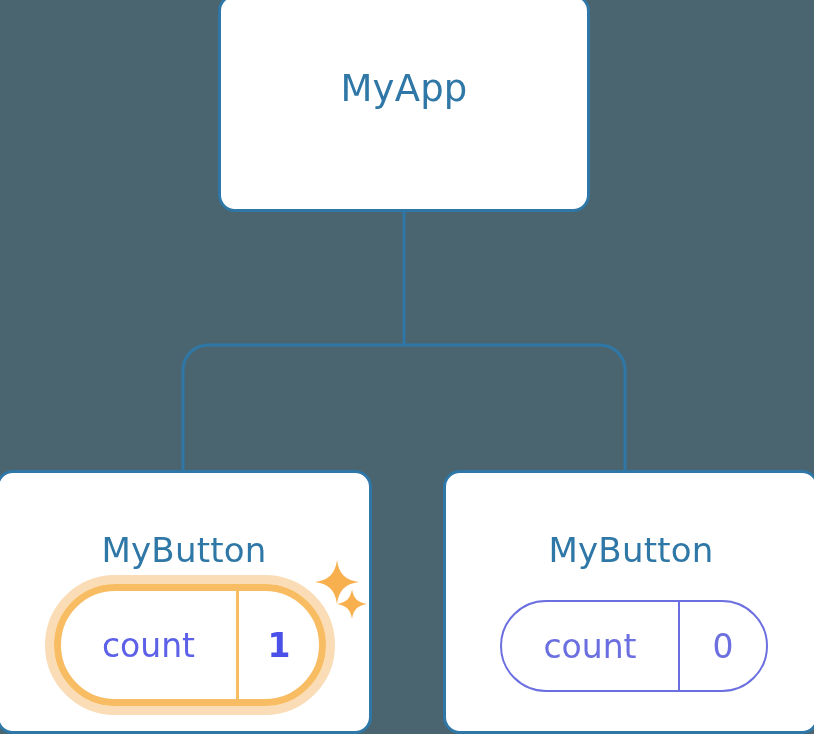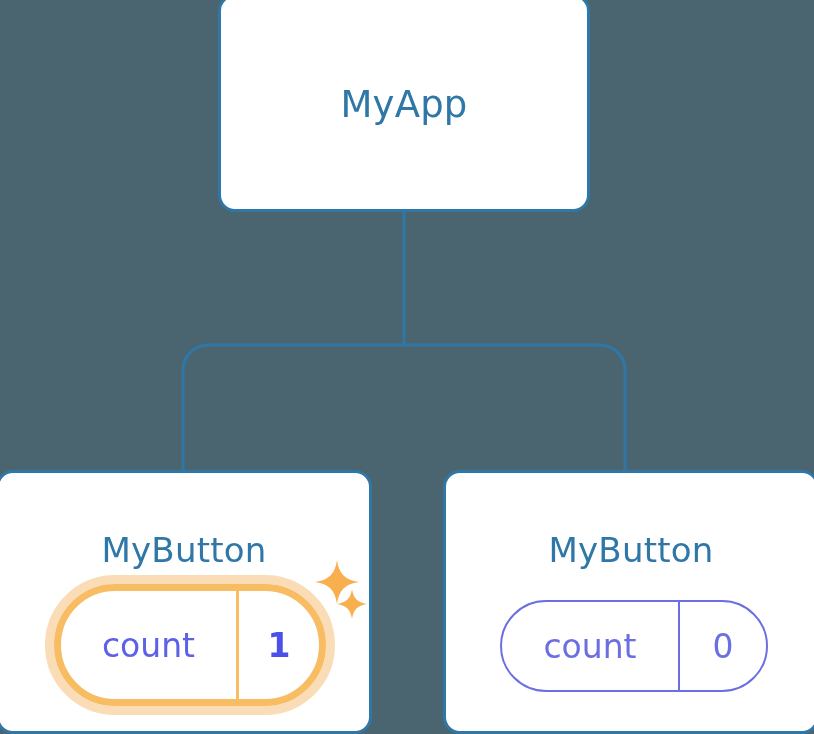--- a/index.html
+++ b/index.html
@@ -49,21 +49,21 @@
   }
 
   
   #node-root {
     left: 218px;
     top: -6px;
     width: 372px;
     height: 218px;
   }
   #node-root .node-title {
-    top: 86px;
+    top: 70px;
     font-size: 37px;
   }
 
   
   #node-child-left {
     left: -4px;
     top: 470px;
     width: 376px;
     height: 264px;
   }

